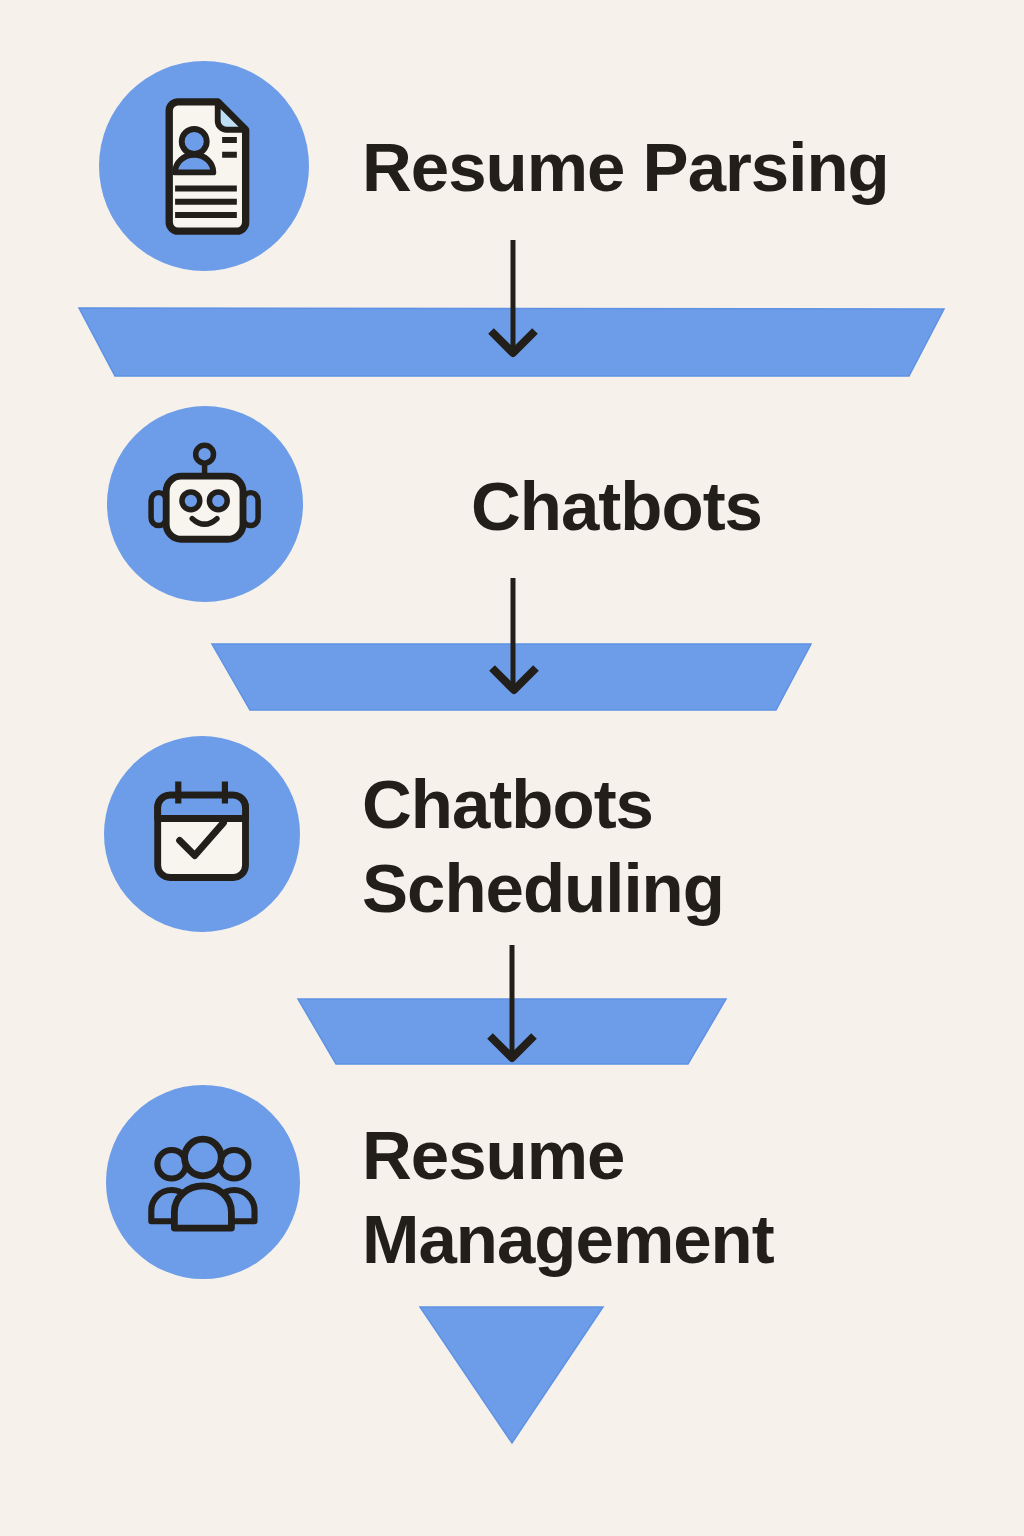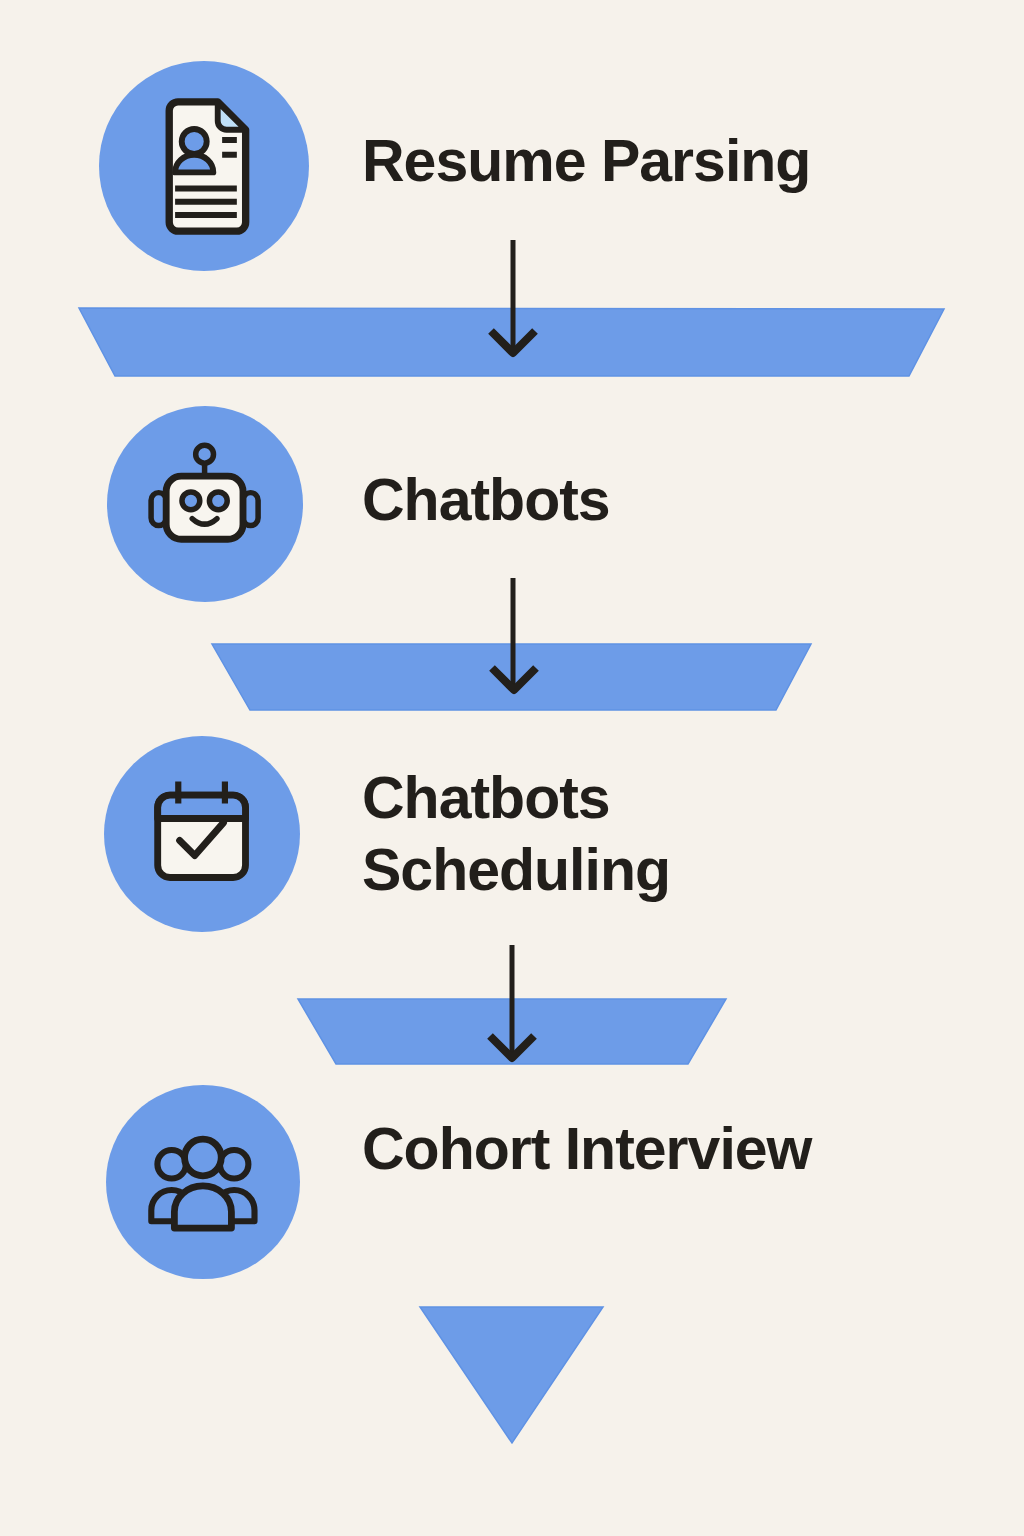--- a/index.html
+++ b/index.html
@@ -47,21 +47,21 @@
     position:absolute;
     border-radius:50%;
     background:var(--accent_blue);
     display:flex;align-items:center;justify-content:center;
   }
   .badge svg{width:70%;height:70%;}
   .label{
     position:absolute;
     color:var(--ink);
     font-weight:700;
-    font-size:59px;
+    font-size:69px;
     line-height:1.22;
     letter-spacing:-1px;
   }
   
   .f-blue{fill:var(--accent_blue);}
   .f-face{fill:var(--icon_face);}
   .f-lblue{fill:var(--accent_blue_light);}
   .f-none{fill:none;}
   .s-ink{stroke:var(--ink);}
 </style>
@@ -107,21 +107,21 @@
       <path class="f-none s-ink" stroke-width="4" d="M50,20 v10"></path>
       <circle class="f-none s-ink" stroke-width="4" cx="50" cy="14" r="6.5"></circle>
       <rect class="f-blue s-ink" stroke-width="4" x="11" y="42" width="11" height="24" rx="5.5"></rect>
       <rect class="f-blue s-ink" stroke-width="4" x="78" y="42" width="11" height="24" rx="5.5"></rect>
       <rect class="f-face s-ink" stroke-width="5" x="22" y="30" width="56" height="46" rx="11"></rect>
       <circle class="f-blue s-ink" stroke-width="4" cx="40" cy="48" r="6.5"></circle>
       <circle class="f-blue s-ink" stroke-width="4" cx="60" cy="48" r="6.5"></circle>
       <path class="f-none s-ink" stroke-width="4" stroke-linecap="round" d="M41,61 q9,8 18,0"></path>
     </svg>
   </div>
-  <div class="label" style="left:362px;top:465px;width:400px;">Chatbots</div>
+  <div class="label" style="left:362px;top:465px;width:400px;text-align:right;">Chatbots</div>
 
   <div class="badge" style="left:104px;top:736px;width:196px;height:196px;">
     <svg viewBox="0 0 100 100">
       <rect class="f-face s-ink" stroke-width="5" x="18" y="22" width="64" height="60" rx="9"></rect>
       <path class="f-blue s-ink" stroke-width="5" stroke-linejoin="round" d="M27,22 h46 a9,9 0 0 1 9,9 v8 H18 v-8 a9,9 0 0 1 9,-9 z"></path>
       <path class="f-none s-ink" stroke-width="4.5" d="M33,12 v16 M67,12 v16"></path>
       <path class="f-none s-ink" stroke-width="5" stroke-linecap="round" stroke-linejoin="round" d="M34,55 l11,11 l21,-24"></path>
     </svg>
   </div>
   <div class="label" style="left:362px;top:763px;width:400px;">Chatbots Scheduling</div>
@@ -129,15 +129,15 @@
   <div class="badge" style="left:106px;top:1085px;width:194px;height:194px;">
     <svg viewBox="0 0 100 100">
       <circle class="f-blue s-ink" stroke-width="4.5" cx="27" cy="37" r="10.5"></circle>
       <path class="f-blue s-ink" stroke-width="4.5" stroke-linejoin="round" d="M12,79 v-8 a15,15 0 0 1 15,-15 a15,15 0 0 1 15,15 v8 z"></path>
       <circle class="f-blue s-ink" stroke-width="4.5" cx="73" cy="37" r="10.5"></circle>
       <path class="f-blue s-ink" stroke-width="4.5" stroke-linejoin="round" d="M58,79 v-8 a15,15 0 0 1 15,-15 a15,15 0 0 1 15,15 v8 z"></path>
       <circle class="f-blue s-ink" stroke-width="5" cx="50" cy="32" r="13.5"></circle>
       <path class="f-blue s-ink" stroke-width="5" stroke-linejoin="round" d="M29,84 v-12 a21,19 0 0 1 42,0 v12 z"></path>
     </svg>
   </div>
-  <div class="label" style="left:362px;top:1114px;width:480px;">Cohort Interview</div>
+  <div class="label" style="left:362px;top:1114px;width:480px;">Resume Management</div>
 
 </div>
 
 </body></html>

